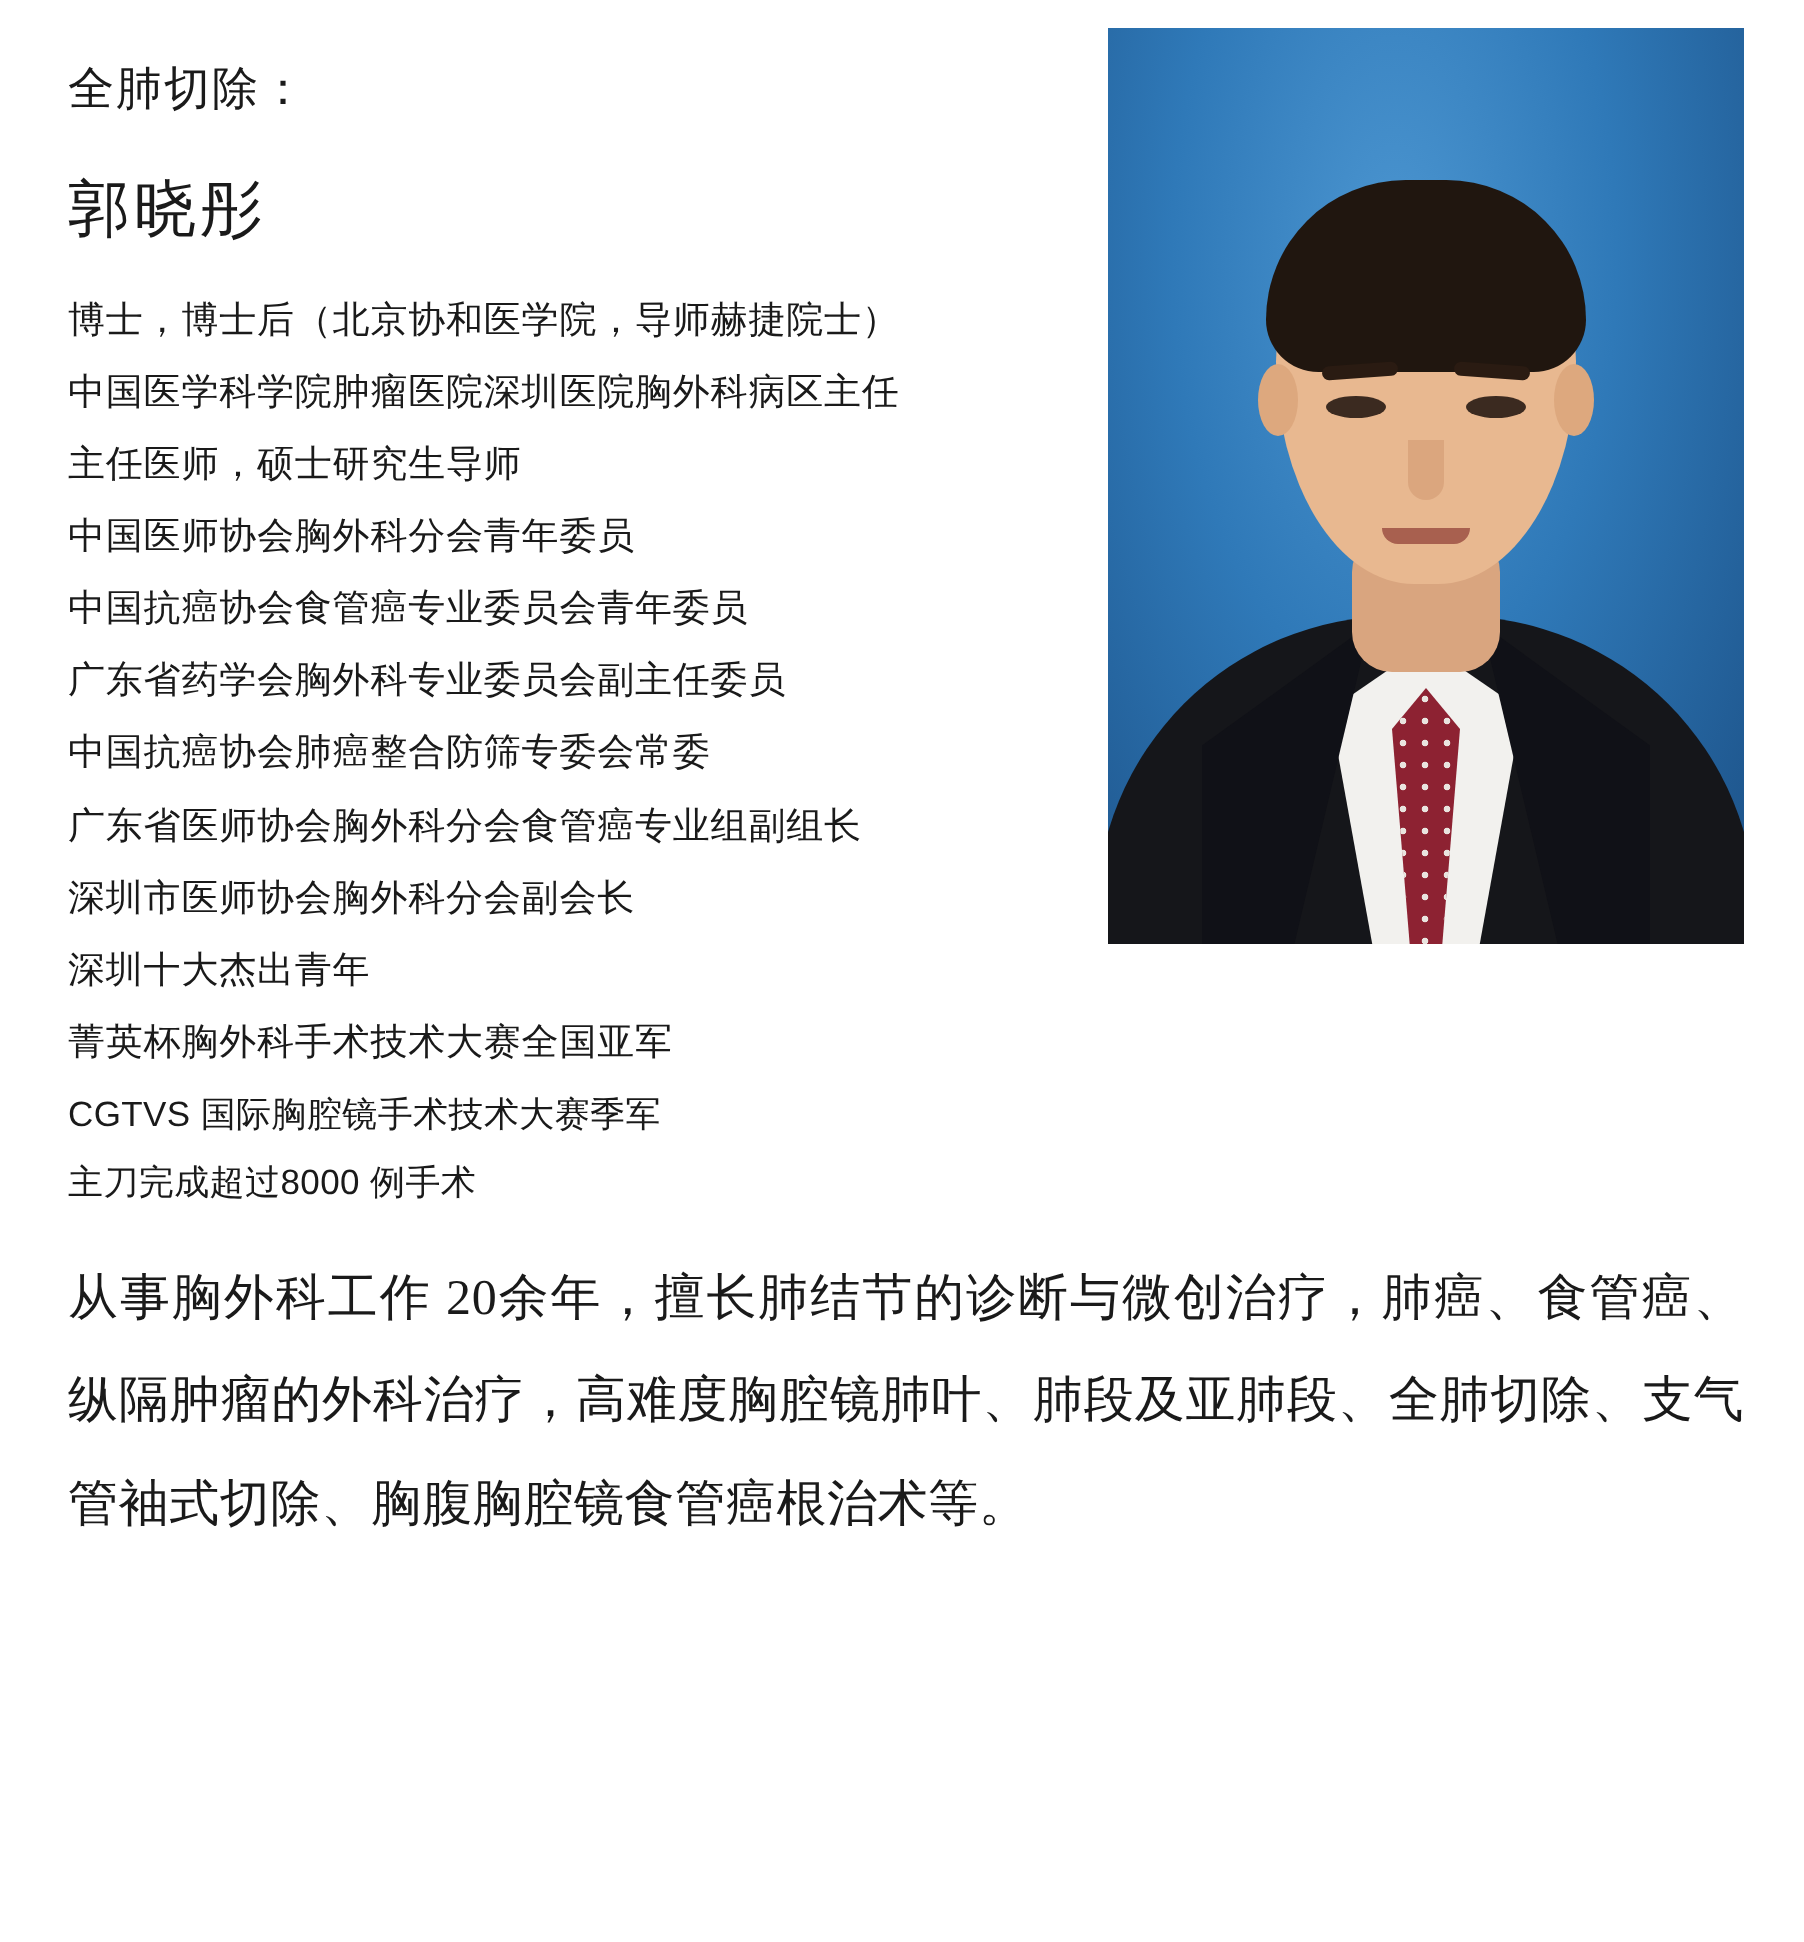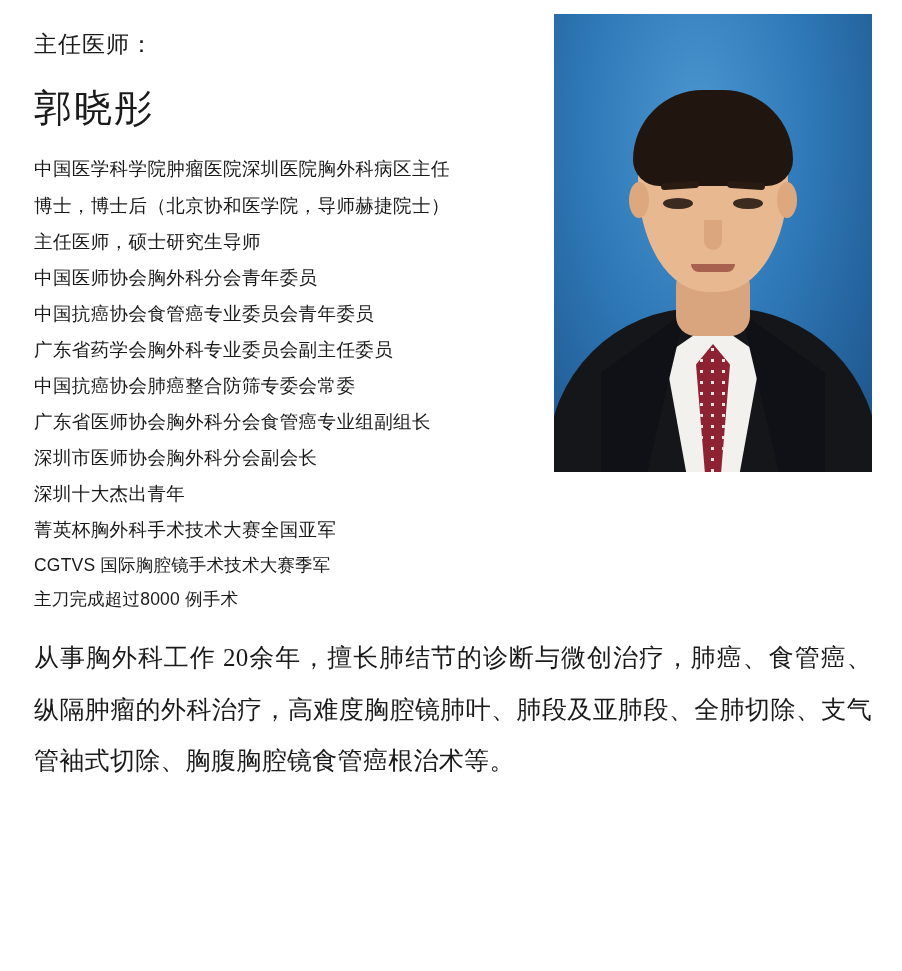--- a/index.html
+++ b/index.html
@@ -22,21 +22,21 @@
     box-sizing: border-box;
     padding: 22px 30px 0 34px;
   }
   .intro-label {
     font-size: 23px;
     line-height: 1.3;
     letter-spacing: 1px;
     margin: 8px 0 26px 0;
   }
   .name {
-    font-size: 38px;
+    font-size: 31px;
     line-height: 1.2;
     letter-spacing: 2px;
     margin: 0 0 20px 0;
   }
   .cred-list {
     margin: 0;
     padding: 0;
     list-style: none;
     max-width: 500px;
   }
@@ -206,27 +206,27 @@
     height: 8px;
     background: #a8604f;
     border-radius: 0 0 18px 18px;
   }
 </style>
 </head>
 <body>
 
 <div class="page">
 
-  <div class="intro-label">主任医师：</div>
+  <div class="intro-label">全肺切除：</div>
 
   <div class="name">郭晓彤</div>
 
   <ul class="cred-list">
+    <li>博士，博士后（北京协和医学院，导师赫捷院士）</li>
     <li>中国医学科学院肿瘤医院深圳医院胸外科病区主任</li>
-    <li>博士，博士后（北京协和医学院，导师赫捷院士）</li>
     <li>主任医师，硕士研究生导师</li>
     <li>中国医师协会胸外科分会青年委员</li>
     <li>中国抗癌协会食管癌专业委员会青年委员</li>
     <li>广东省药学会胸外科专业委员会副主任委员</li>
     <li>中国抗癌协会肺癌整合防筛专委会常委</li>
     <li>广东省医师协会胸外科分会食管癌专业组副组长</li>
     <li>深圳市医师协会胸外科分会副会长</li>
     <li>深圳十大杰出青年</li>
     <li>菁英杯胸外科手术技术大赛全国亚军</li>
     <li class="bold">CGTVS 国际胸腔镜手术技术大赛季军</li>

